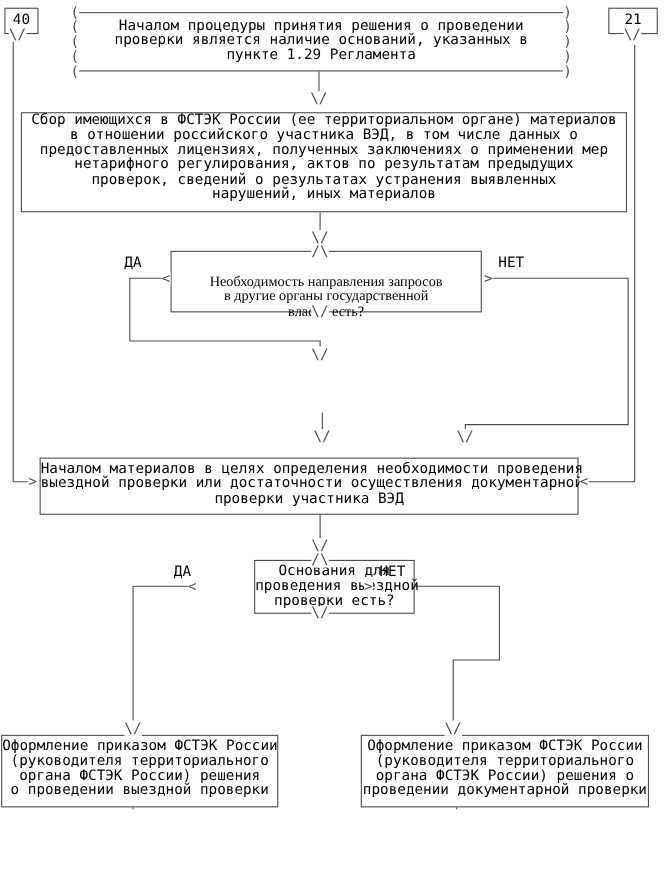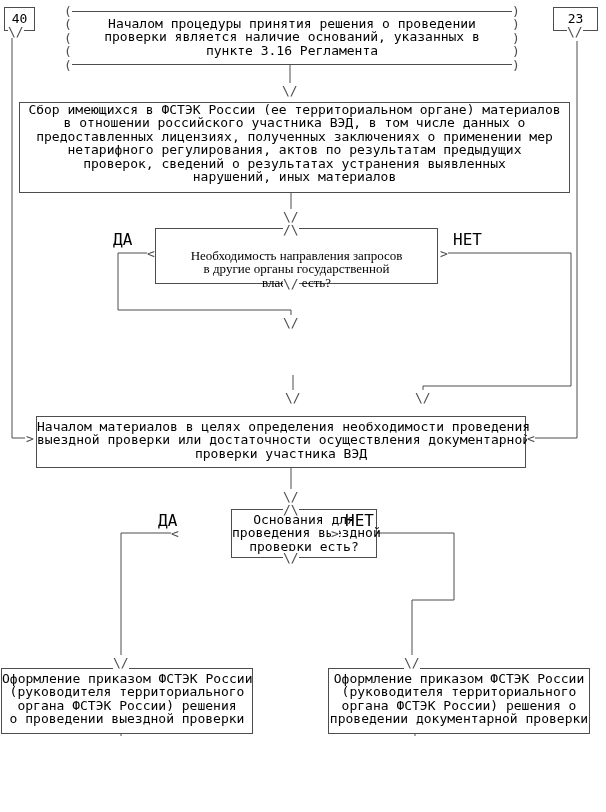--- a/index.html
+++ b/index.html
@@ -14,21 +14,21 @@
   }
   .tmid { border-left:none; border-right:none; }
   .brace {
     position:absolute; font-size:13px; line-height:13.4px; white-space:pre;
     color:#4d4d4d; text-align:center;
   }
   .g {
     position:absolute; font-size:13px; line-height:13px; white-space:pre;
     background:#ffffff; color:#4d4d4d;
   }
-  .lbl { position:absolute; font-size:16px; line-height:13px; white-space:pre; }
+  .lbl { position:absolute; font-size:13px; line-height:13px; white-space:pre; }
   svg.flow { position:absolute; left:0; top:0; width:606px; height:812px; }
   svg.flow path { stroke:#4d4d4d; stroke-width:1; fill:none; }
 </style>
 </head>
 <body>
 
 <div class="canvas">
 
   <svg class="flow">
     <path d="M12,37 V438 H25"></path>
@@ -41,30 +41,30 @@
     <path d="M291,467 V489"></path>
     <path d="M173,533 H121 V655"></path>
     <path d="M337,533 H454 V600 H412 V655"></path>
     <path d="M121,732 V746"></path>
     <path d="M415,732 V746"></path>
     <path d="M113,770 H129 M113,796 H129"></path>
     <path d="M407,770 H423 M407,796 H423"></path>
   </svg>
 
   <div class="box" style="left:4px;top:7px;width:31px;height:24px;padding-top:4px;">40</div>
-  <div class="box" style="left:553px;top:7px;width:45px;height:24px;padding-top:4px;">23</div>
+  <div class="box" style="left:553px;top:7px;width:45px;height:24px;padding-top:4px;">21</div>
 
   <div class="brace" style="left:64px;top:5px;">(
 (
 (
 (
 (</div>
   <div class="box tmid" style="left:72px;top:11px;width:440px;height:54px;padding-top:5px;">Началом процедуры принятия решения о проведении
 проверки является наличие оснований, указанных в
-пункте 3.16 Регламента</div>
+пункте 1.29 Регламента</div>
   <div class="brace" style="left:512px;top:5px;">)
 )
 )
 )
 )</div>
 
   <div class="box" style="left:19px;top:102px;width:551px;height:91px;padding-top:0;">Сбор имеющихся в ФСТЭК России (ее территориальном органе) материалов
 в отношении российского участника ВЭД, в том числе данных о
 предоставленных лицензиях, полученных заключениях о применении мер
 нетарифного регулирования, актов по результатам предыдущих

